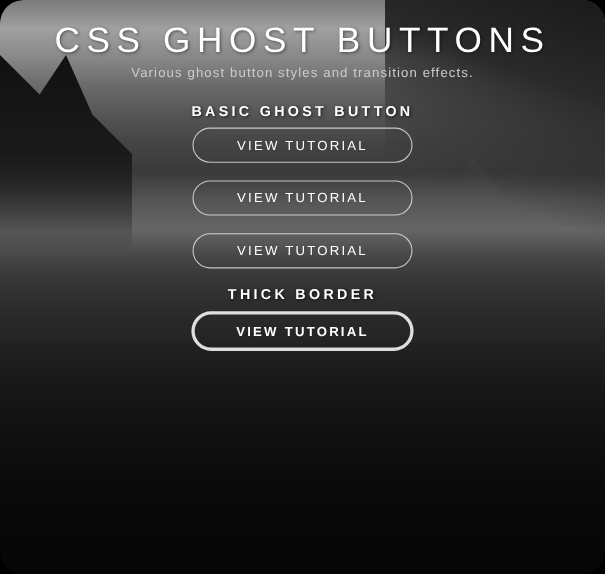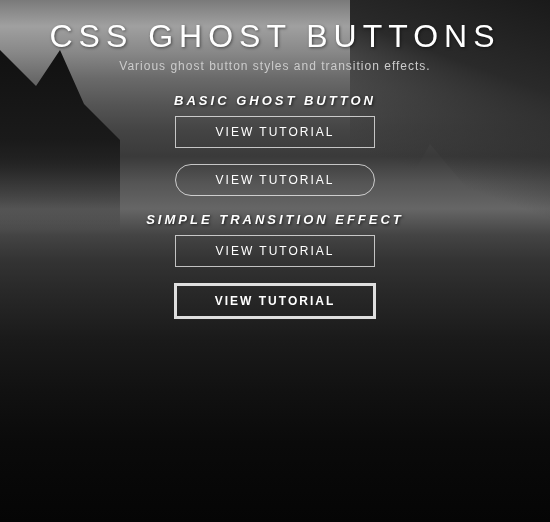--- a/index.html
+++ b/index.html
@@ -1,18 +1,19 @@
 <!DOCTYPE html>
 <html><head>
   <meta charset="utf-8">
   <style>
     * {
       margin: 0;
       padding: 0;
       box-sizing: border-box;
+      border-radius: 21px;
     }
 
     body {
       width: 550px;
       height: 522px;
       overflow: hidden;
       font-family: 'Arial', sans-serif;
       background: #000;
     }
 
@@ -109,21 +110,20 @@
 
     .section-title {
       font-size: 13px;
       font-weight: 600;
       letter-spacing: 3px;
       color: #ffffff;
       text-transform: uppercase;
       text-align: center;
       margin-bottom: 8px;
       text-shadow: 1px 1px 3px rgba(0,0,0,0.7);
-      font-style: italic;
     }
 
     .ghost-btn {
       background: transparent;
       border: 1px solid rgba(255,255,255,0.7);
       color: #ffffff;
       font-size: 12px;
       font-weight: 400;
       letter-spacing: 2px;
       text-transform: uppercase;
@@ -161,25 +161,25 @@
     <div class="section">
       <div class="section-title">BASIC GHOST BUTTON</div>
       <button class="ghost-btn">View Tutorial</button>
     </div>
 
     <div class="section">
       <button class="ghost-btn rounded">View Tutorial</button>
     </div>
 
     <div class="section">
-      <div class="section-title">SIMPLE TRANSITION EFFECT</div>
       <button class="ghost-btn">View Tutorial</button>
     </div>
 
     <div class="section">
+      <div class="section-title">THICK BORDER</div>
       <button class="ghost-btn thick">View Tutorial</button>
     </div>
 
     <div class="section">
     </div>
 
   </div>
 </div>
 
 </body></html>

